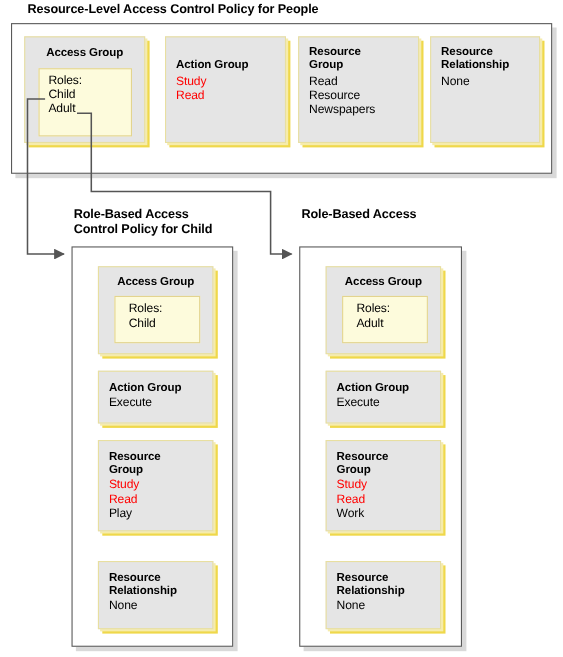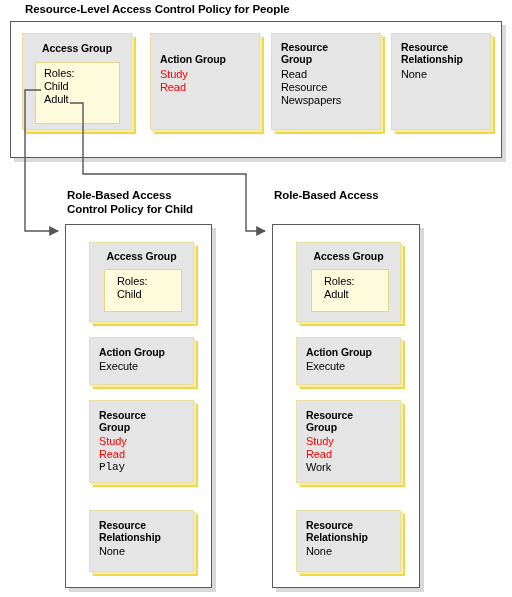--- a/index.html
+++ b/index.html
@@ -139,21 +139,21 @@
   <div class="card" style="left:23px; top:112px; width:105px; height:48px;">
     <div class="card-title" style="position:absolute; left:9px; top:8px;">Action Group</div>
     <div class="card-line" style="position:absolute; left:9px; top:22px;">Execute</div>
   </div>
 
   <div class="card" style="left:23px; top:175px; width:105px; height:83px;">
     <div class="card-title" style="position:absolute; left:9px; top:8px;">Resource</div>
     <div class="card-title" style="position:absolute; left:9px; top:20px;">Group</div>
     <div class="card-line red" style="position:absolute; left:9px; top:34px;">Study</div>
     <div class="card-line red" style="position:absolute; left:9px; top:47px;">Read</div>
-    <div class="card-line" style="position:absolute; left:9px; top:60px;font-family:Liberation Mono, monospace;">Play</div>
+    <div class="card-line" style="position:absolute; left:9px; top:60px;">Play</div>
   </div>
 
   <div class="card" style="left:23px; top:285px; width:105px; height:62px;">
     <div class="card-title" style="position:absolute; left:9px; top:8px;">Resource</div>
     <div class="card-title" style="position:absolute; left:9px; top:20px;">Relationship</div>
     <div class="card-line" style="position:absolute; left:9px; top:34px;">None</div>
   </div>
 </div>
 
 <div class="sub-title" style="left:274px; top:188px;">

